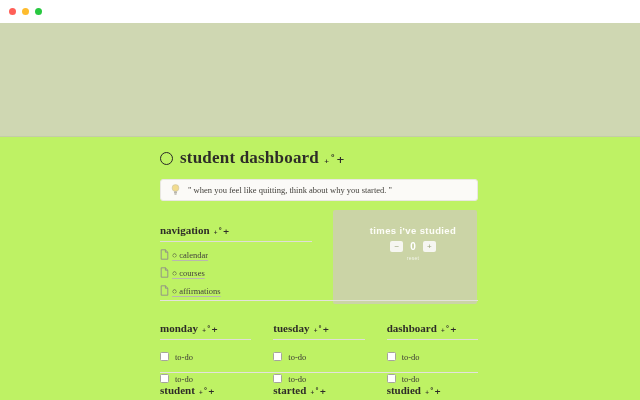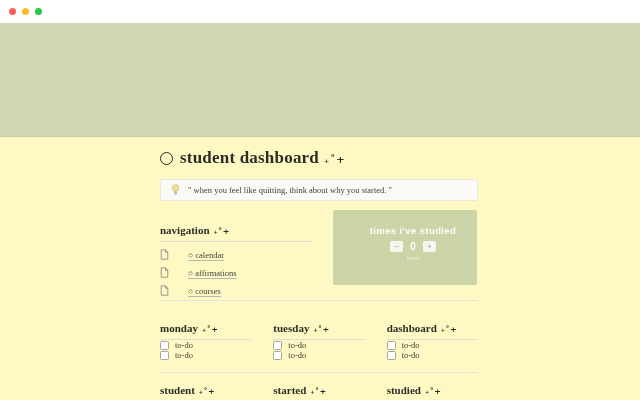--- a/index.html
+++ b/index.html
@@ -1,18 +1,18 @@
 <!DOCTYPE html>
 <html><head>
 <meta charset="utf-8">
 <style>
   * { margin:0; padding:0; box-sizing:border-box; }
   html,body { width:640px; height:400px; overflow:hidden; background:#fff; }
   body { font-family:"Liberation Serif","DejaVu Serif",serif; color:#2e2c28; }
-  #screen { position:relative; width:640px; height:400px; background:#fef9c3; }
+  #screen { position:relative; width:640px; height:400px; background:#bef264; }
 
   
   #titlebar { position:absolute; top:0; left:0; width:640px; height:23px; background:#fff;
               display:flex; align-items:center; padding-left:9px; gap:6px; }
   .dot { width:7px; height:7px; border-radius:50%; }
   .dot-red { background:#ff5f57; }
   .dot-yellow { background:#febc2e; }
   .dot-green { background:#28c840; }
 
   
@@ -32,48 +32,48 @@
              background:#fbfaf7; border:1px solid #e9e7e1; border-radius:3px;
              display:flex; align-items:center; padding:0 10px; gap:8px; }
   #callout .quote { font-size:8.5px; color:#403e39; white-space:nowrap; }
 
   
   #nav-section { position:absolute; top:224px; left:160px; width:152px; }
   .section-heading { font-size:11px; font-weight:bold; display:flex; align-items:center; }
   .heading-deco { font-size:8px; font-weight:bold; margin-left:4px; margin-top:1px;
                   font-family:"DejaVu Serif","Liberation Serif",serif; letter-spacing:0.5px; }
   .rule { border-top:1px solid #e0ded8; margin-top:5px; }
-  .nav-link-row { display:flex; align-items:center; gap:19px; margin-top:7px; height:11px; cursor:pointer; }
+  .nav-link-row { display:flex; align-items:center; gap:3px; margin-top:7px; height:11px; cursor:pointer; }
   .nav-link-row svg { flex:none; }
   .nav-link-label { font-size:8.5px; color:#44423d; text-decoration:underline;
                     text-decoration-color:#b9b7b0; text-underline-offset:2px; }
 
   
-  #counter-widget { position:absolute; top:210px; left:333px; width:144px; height:75px;
+  #counter-widget { position:absolute; top:210px; left:333px; width:144px; height:94px;
                     background:#cbd4a6; border-radius:2px; text-align:center;
                     font-family:"Liberation Sans","DejaVu Sans",sans-serif;padding-left:16px; }
   .counter-title { padding-top:15px; font-size:9.5px; font-weight:bold; color:#fdfdf8;
                    letter-spacing:0.4px; }
   .counter-row { margin-top:5px; display:flex; justify-content:center; align-items:center; gap:7px; }
   .counter-btn { width:13px; height:11px; background:#f6f6f1; border:none; border-radius:2px;
                  font-size:8px; line-height:10px; color:#9aa37c; cursor:pointer;
                  font-family:"Liberation Sans","DejaVu Sans",sans-serif; padding:0; }
   .counter-value { font-size:10px; font-weight:bold; color:#ffffff; }
   .counter-reset { margin-top:3px; font-size:5px; color:#ffffff; opacity:0.75;
                    letter-spacing:0.3px; cursor:pointer; }
 
   
   .wide-rule { position:absolute; left:160px; width:318px; border-top:1px solid #e4e2dc; }
   #rule-days-1 { top:300px; }
   #rule-days-2 { top:372px; }
   .days-row { position:absolute; left:160px; width:318px; display:flex; gap:22px; }
   #days-row-1 { top:322px; }
   #days-row-2 { top:384px; }
   .day-col { flex:1; min-width:0; }
-  .todo-row { display:flex; align-items:center; gap:6px; margin-top:0; height:10px; }
+  .todo-row { display:flex; gap:6px; margin-top:12px; height:10px; }
   .todo-checkbox { width:9px; height:9px; border:1.2px solid #a6a49d; border-radius:1.5px;
                    background:#fff; flex:none; cursor:pointer; }
   .todo-label { font-size:8.5px; color:#3b3935; }
 </style>
 </head>
 <body>
 
 <div id="screen">
 
   <div id="titlebar">
@@ -112,29 +112,29 @@
         <path d="M5.4 0.8 V3.2 H7.8" fill="none" stroke="#8f8d88" stroke-width="0.9"></path>
       </svg>
       <span class="nav-link-label">○ calendar</span>
     </div>
 
     <div class="nav-link-row">
       <svg width="9" height="11" viewBox="0 0 9 11">
         <path d="M1.2 0.8 H5.4 L7.8 3.2 V10.2 H1.2 Z" fill="none" stroke="#8f8d88" stroke-width="0.9"></path>
         <path d="M5.4 0.8 V3.2 H7.8" fill="none" stroke="#8f8d88" stroke-width="0.9"></path>
       </svg>
-      <span class="nav-link-label">○ affirmations</span>
+      <span class="nav-link-label">○ courses</span>
     </div>
 
     <div class="nav-link-row">
       <svg width="9" height="11" viewBox="0 0 9 11">
         <path d="M1.2 0.8 H5.4 L7.8 3.2 V10.2 H1.2 Z" fill="none" stroke="#8f8d88" stroke-width="0.9"></path>
         <path d="M5.4 0.8 V3.2 H7.8" fill="none" stroke="#8f8d88" stroke-width="0.9"></path>
       </svg>
-      <span class="nav-link-label">○ courses</span>
+      <span class="nav-link-label">○ affirmations</span>
     </div>
   </div>
 
   <div id="counter-widget">
     <div class="counter-title">times i've studied</div>
     <div class="counter-row">
       <button class="counter-btn">−</button>
       <span class="counter-value">0</span>
       <button class="counter-btn">+</button>
     </div>

